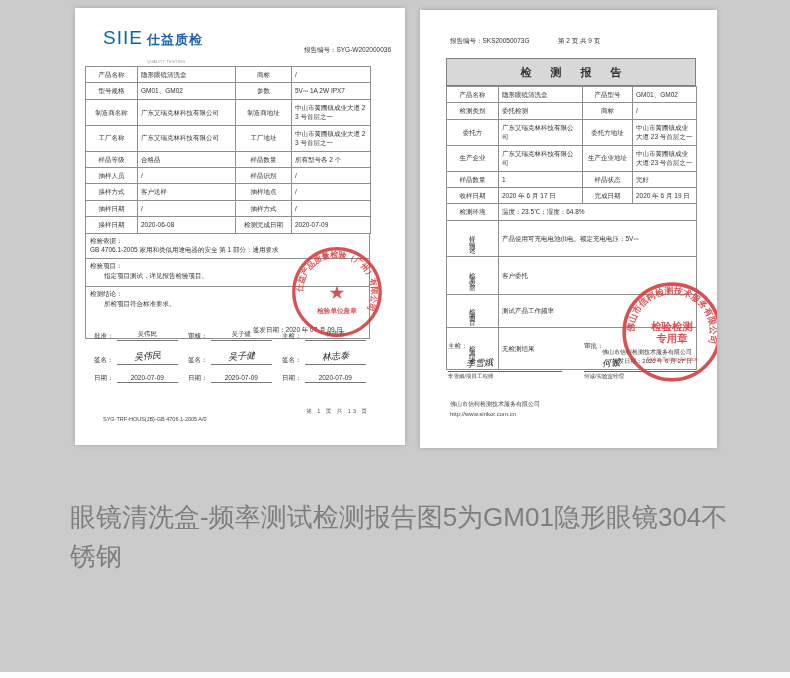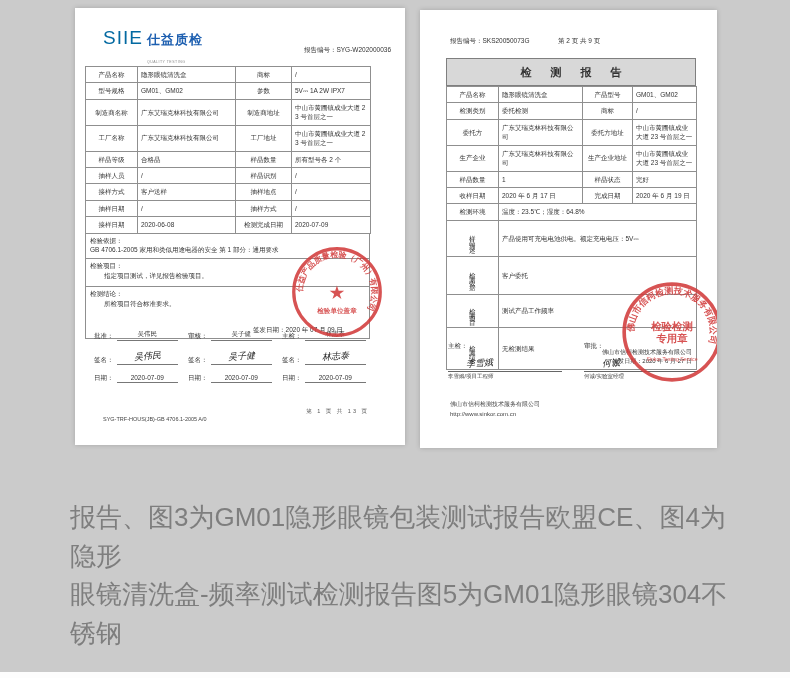--- a/index.html
+++ b/index.html
@@ -342,19 +342,18 @@
           <path id="rsp" d="M50,50 m-37,0 a37,37 0 1,1 74,0 a37,37 0 1,1 -74,0" fill="none"></path>
         </defs>
       <text fill="#d23c3c" font-size="8.5" font-weight="bold"><textPath href="#rsp">佛山市信柯检测技术服务有限公司</textPath></text>
       <text x="50" y="48" text-anchor="middle" font-size="10" font-weight="bold" fill="#d23c3c">检验检测</text>
       <text x="50" y="60" text-anchor="middle" font-size="10" font-weight="bold" fill="#d23c3c">专用章</text>
       <text x="50" y="78" text-anchor="middle" font-size="5" fill="#d23c3c">Sinkor Testing Service</text>
     </svg>
   </div>
 
   <div class="note">
-    <div>报告、图3为GM01隐形眼镜包装测试报告欧盟CE、图4为隐形</div>
     <div>眼镜清洗盒-频率测试检测报告图5为GM01隐形眼镜304不锈钢</div>
 
   </div>
 
   <div class="bottom-strip"></div>
 </div>
 
 </body></html>

